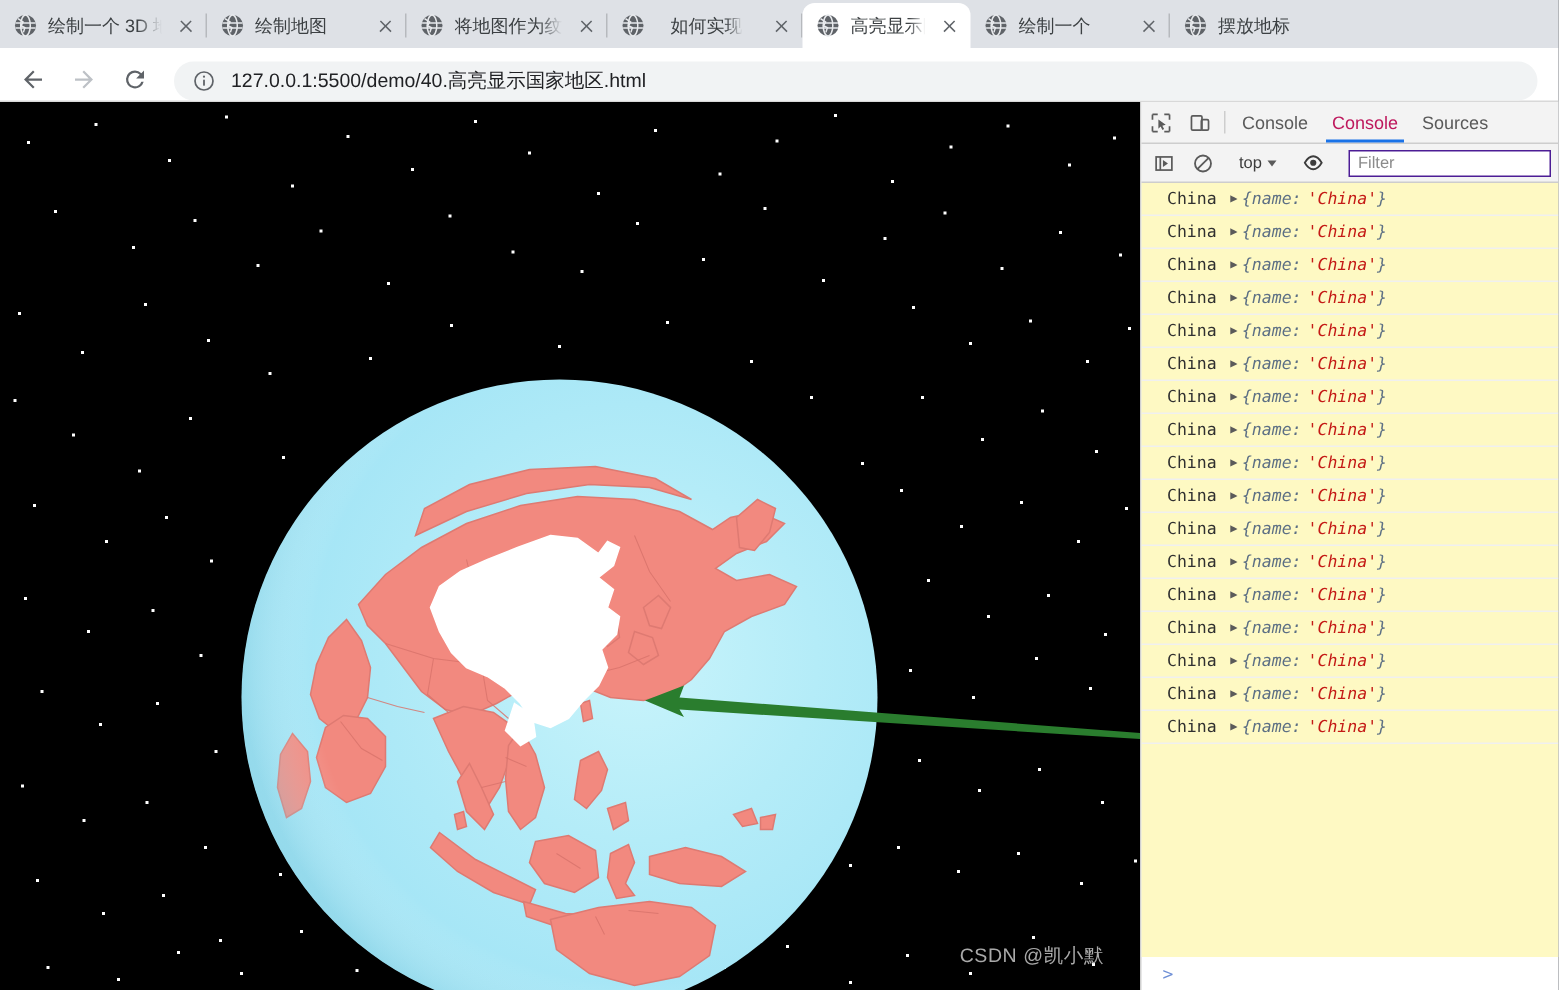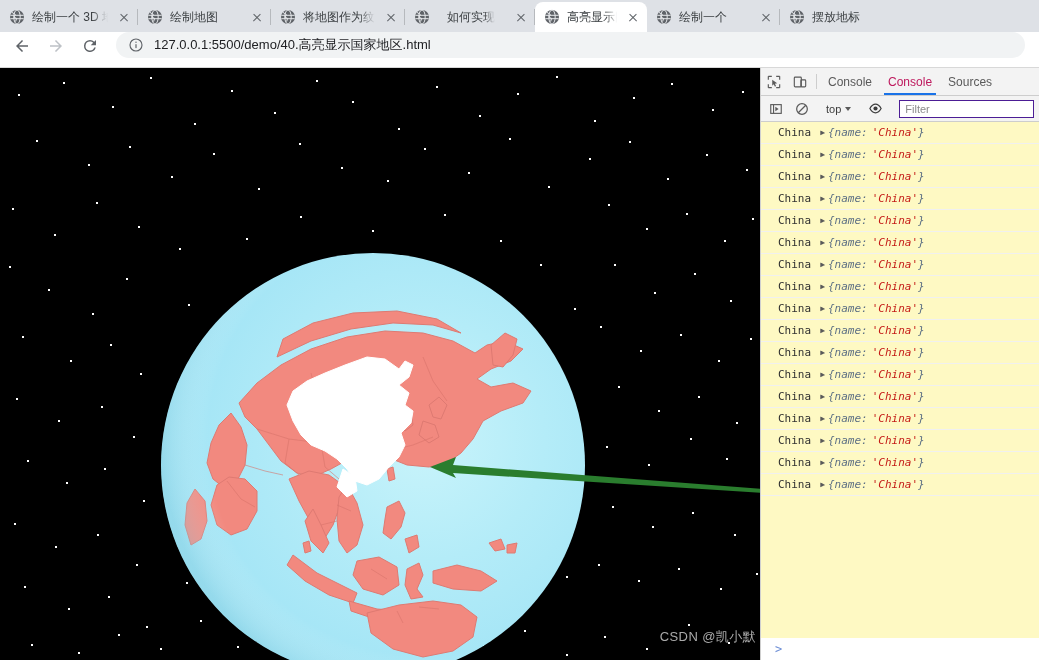--- a/index.html
+++ b/index.html
@@ -46,21 +46,21 @@
   }
   .tab-close::before, .tab-close::after {
     content: ""; position: absolute; left: 3px; top: 7.5px;
     width: 10px; height: 1.4px; background: #5f6368;
   }
   .tab-close::before { transform: rotate(45deg); }
   .tab-close::after  { transform: rotate(-45deg); }
 
   #toolbar {
     height: 36px; background: #ffffff;
-    display: flex; align-items: flex-start; padding: 0 8px;
+    display: flex; align-items: flex-end; padding: 0 8px;
     border-bottom: 1px solid #d8d8d8;
   }
   .navbtn {
     width: 28px; height: 28px; margin-right: 6px;
     display: flex; align-items: center; justify-content: center;
     border-radius: 50%;
   }
   .navbtn svg { display: block; }
   #omnibox {
     flex: 1; height: 26px; background: #f1f3f4;
@@ -82,21 +82,21 @@
   #globe {
     position: absolute; left: 161px; top: 185px;
     width: 424px; height: 424px; border-radius: 50%;
     background:
       radial-gradient(circle at 62% 44%, #c9f4fb 0%, #b4ecf8 34%, #a6e6f6 62%, #9fe2f3 80%, #9cdff2 100%);
     overflow: hidden;
   }
   #globe svg { display: block; width: 424px; height: 424px; }
   #arrow { position: absolute; left: 420px; top: 385px; }
   #watermark {
-    position: absolute; right: 4px; bottom: 14px;
+    position: absolute; right: 24px; bottom: 14px;
     font-size: 13px; color: #d9d9d9; opacity: .78;
     letter-spacing: .4px;
   }
 
   
   #devtools {
     width: 279px; height: 592px; background: #ffffff;
     border-left: 1px solid #cfcfcf;
     display: flex; flex-direction: column;
     font-family: "Liberation Sans", sans-serif;

